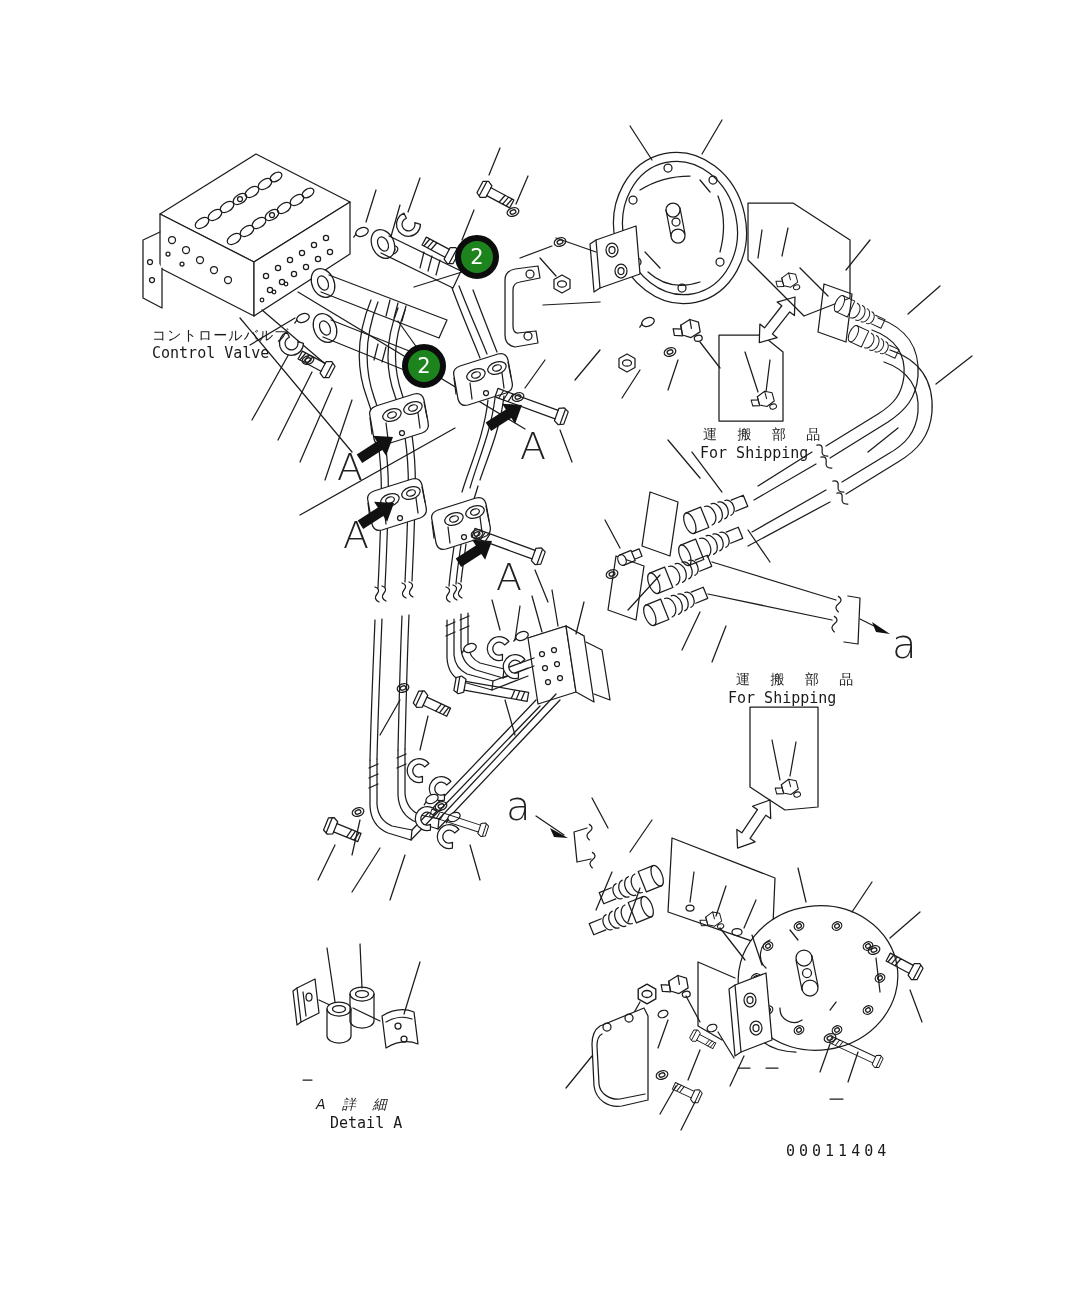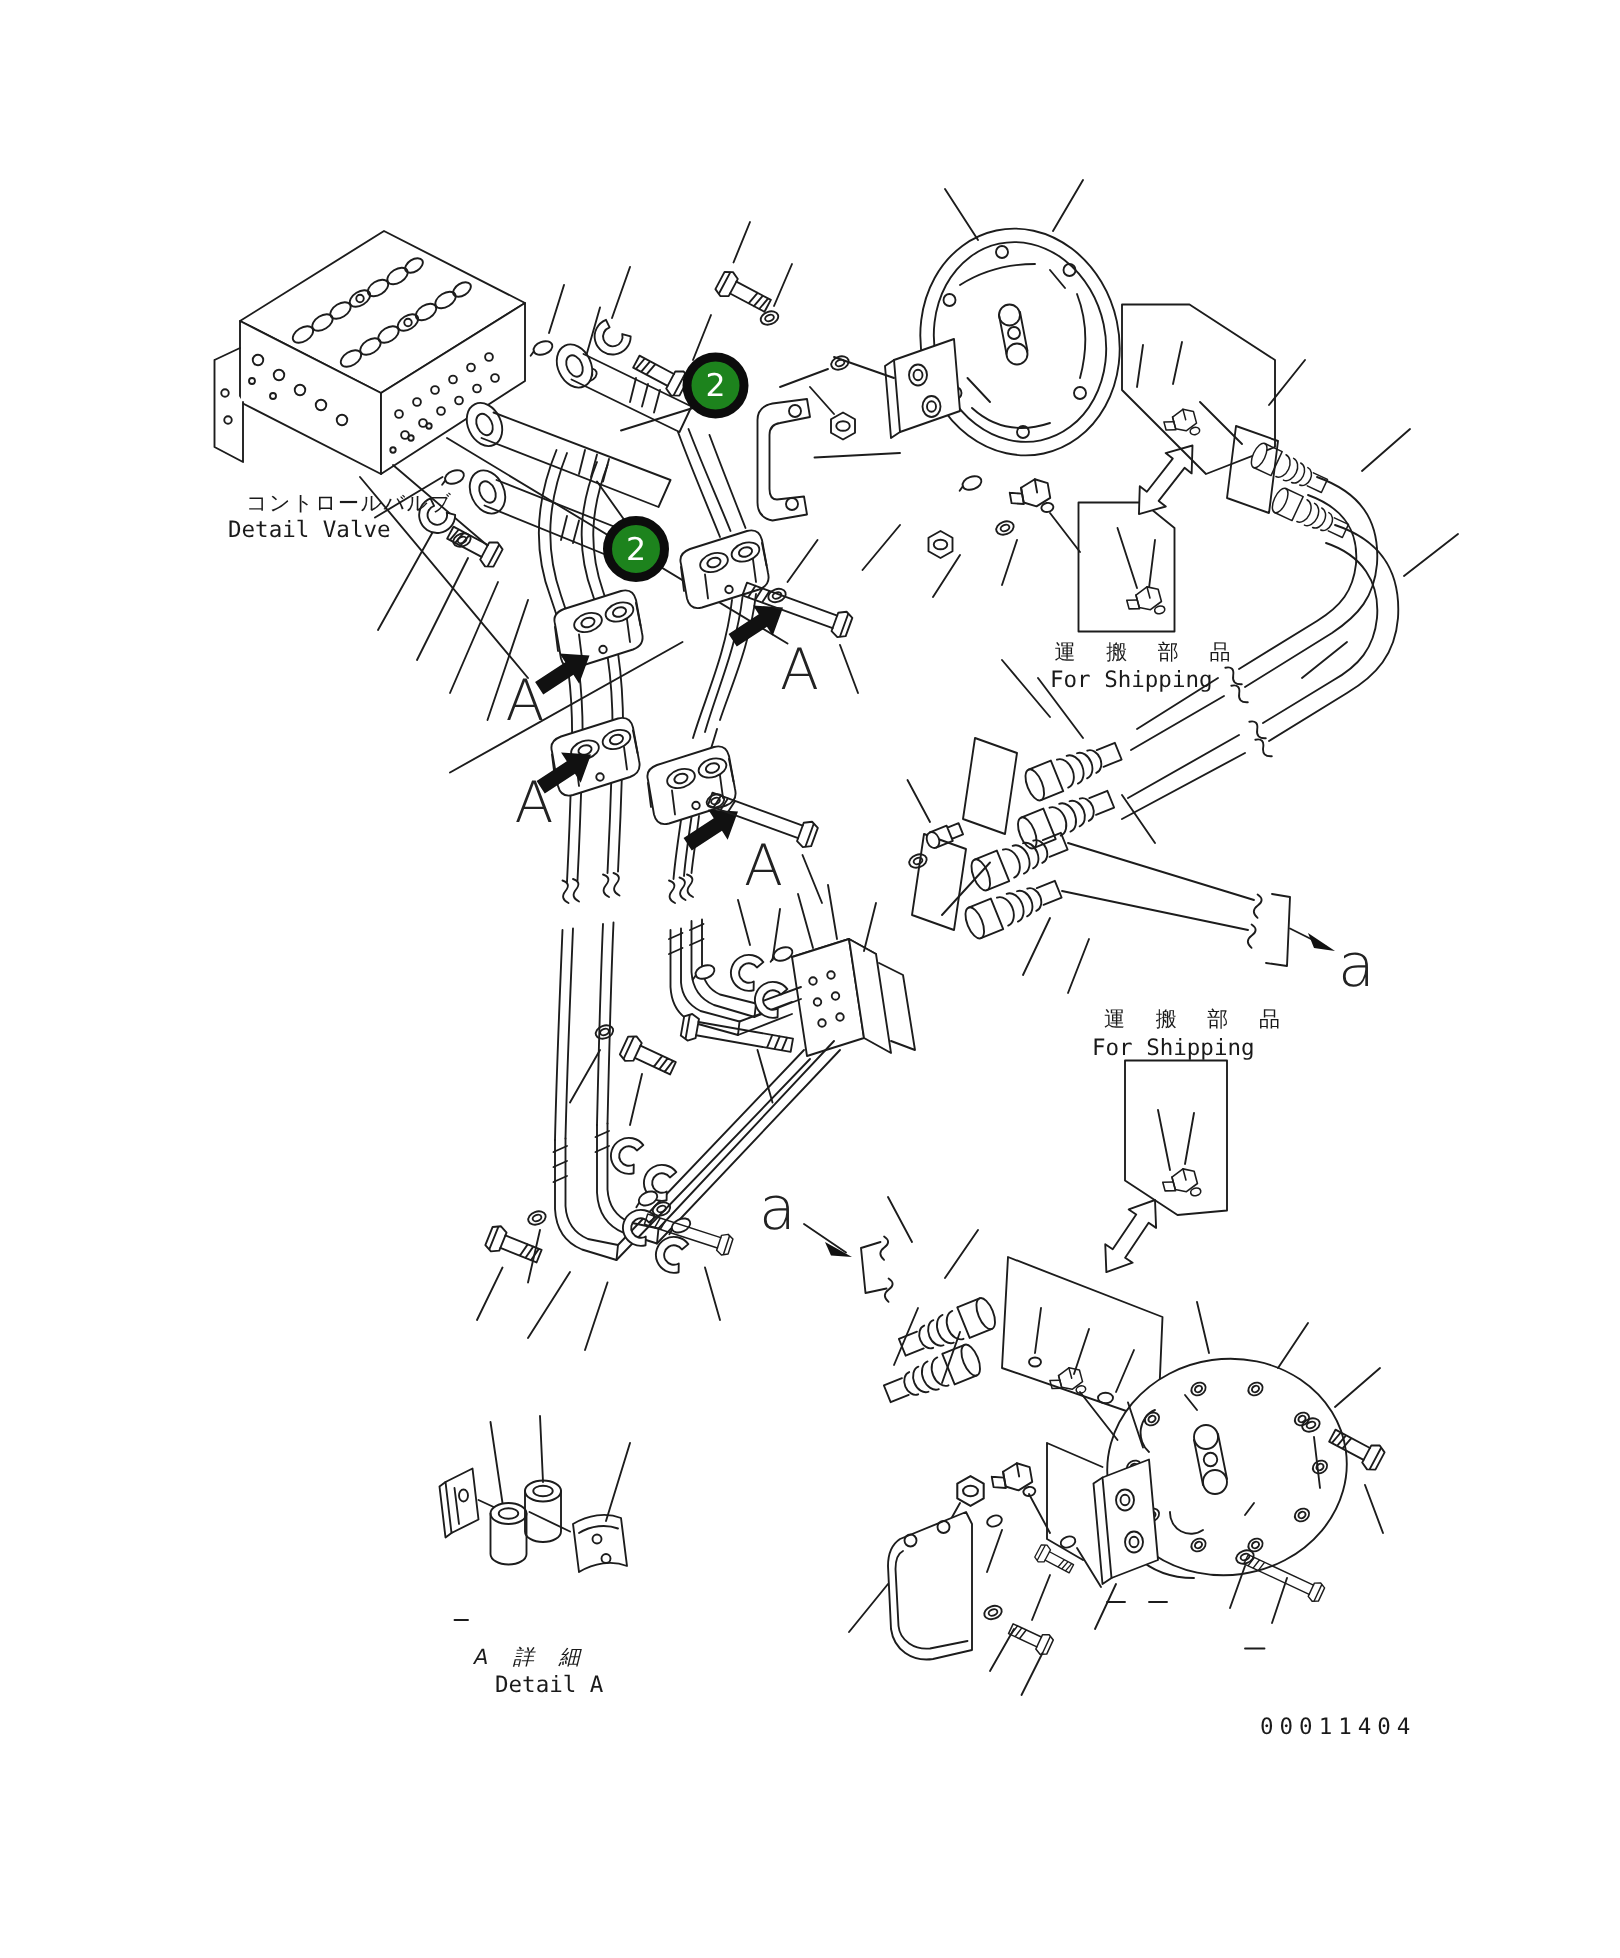--- a/index.html
+++ b/index.html
@@ -470,33 +470,33 @@
     <path d="M350,994 L350,1021 M374,994 L374,1021 M350,1021 A12,7 0 0 0 374,1021"></path>
     <path d="M382,1016 C392,1010 404,1008 414,1012 L418,1044 C408,1040 396,1042 386,1048 Z" fill="#fff"></path>
     <path d="M386,1022 C394,1017 404,1016 412,1019"></path>
     <circle cx="398" cy="1026" r="3"></circle>
           <circle cx="404" cy="1039" r="3"></circle>
     <path d="M327,948 L335,1002 M360,944 L362,988 M420,962 L404,1014"></path>
   </g>
 </g>
 </svg>
 
-<div class="lbl jp" style="left:152px; top:327px; letter-spacing:1px;margin-left:12px;">コントロールバルブ</div>
-<div class="lbl en" style="left:152px; top:344px;">Detail Valve</div>
+<div class="lbl jp" style="left:152px; top:327px; letter-spacing:1px;">コントロールバルブ</div>
+<div class="lbl en" style="left:152px; top:344px;">Control Valve</div>
 
 <div class="lbl jp" style="left:703px; top:426px; letter-spacing:8px;">運 搬 部 品</div>
 <div class="lbl en" style="left:700px; top:444px;">For Shipping</div>
 
 <div class="lbl jp" style="left:736px; top:671px; letter-spacing:8px;">運 搬 部 品</div>
 <div class="lbl en" style="left:728px; top:689px;">For Shipping</div>
 
 <div class="lbl jp" style="left:316px; top:1096px; letter-spacing:6px;font-style:italic;">A 詳 細</div>
 <div class="lbl en" style="left:330px; top:1114px;">Detail A</div>
 
-<div class="lbl dwgnum" style="left:840px; top:1142px;">00011404</div>
+<div class="lbl dwgnum" style="left:786px; top:1142px;">00011404</div>
 
 <div class="lbl viewletter" style="left:337px; top:448px;">A</div>
 <div class="lbl viewletter" style="left:343px; top:516px;">A</div>
 <div class="lbl viewletter" style="left:520px; top:427px;">A</div>
 <div class="lbl viewletter" style="left:496px; top:558px;">A</div>
 
 <div class="lbl flowletter" style="left:892px; top:624px;">a</div>
 <div class="lbl flowletter" style="left:506px; top:786px;">a</div>
 
 <div class="marker" style="left:455px; top:235px;">2</div>

